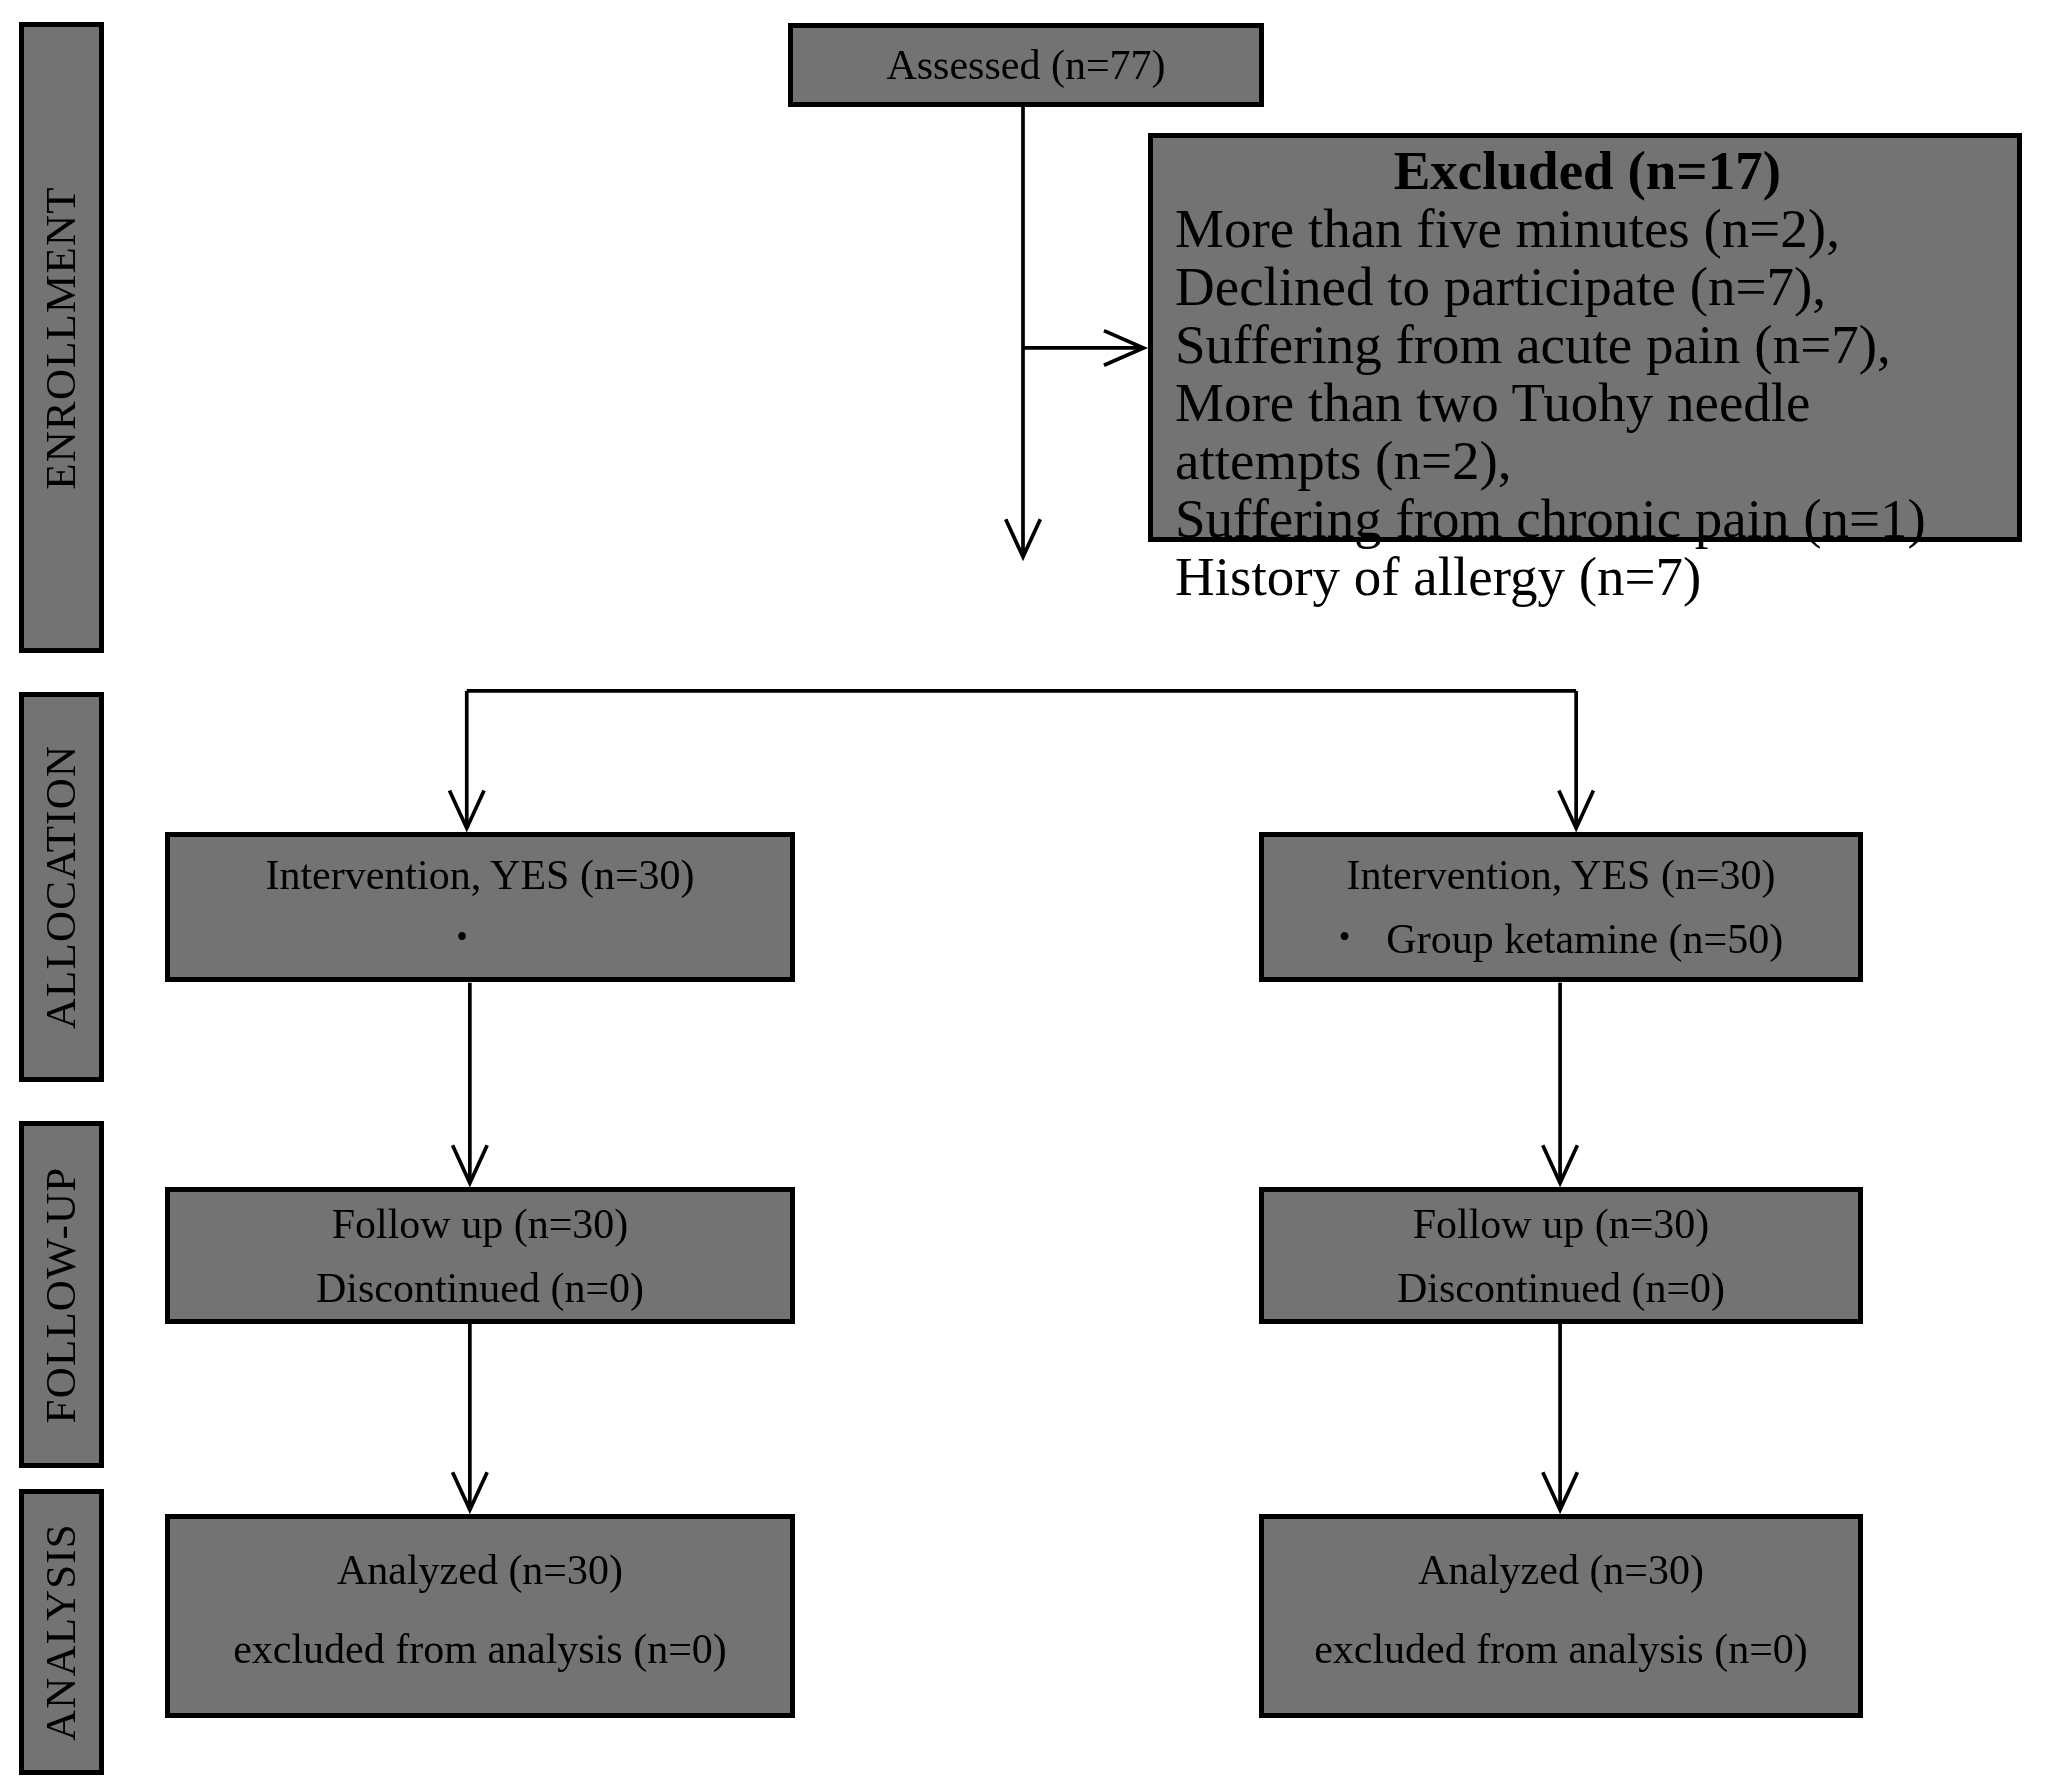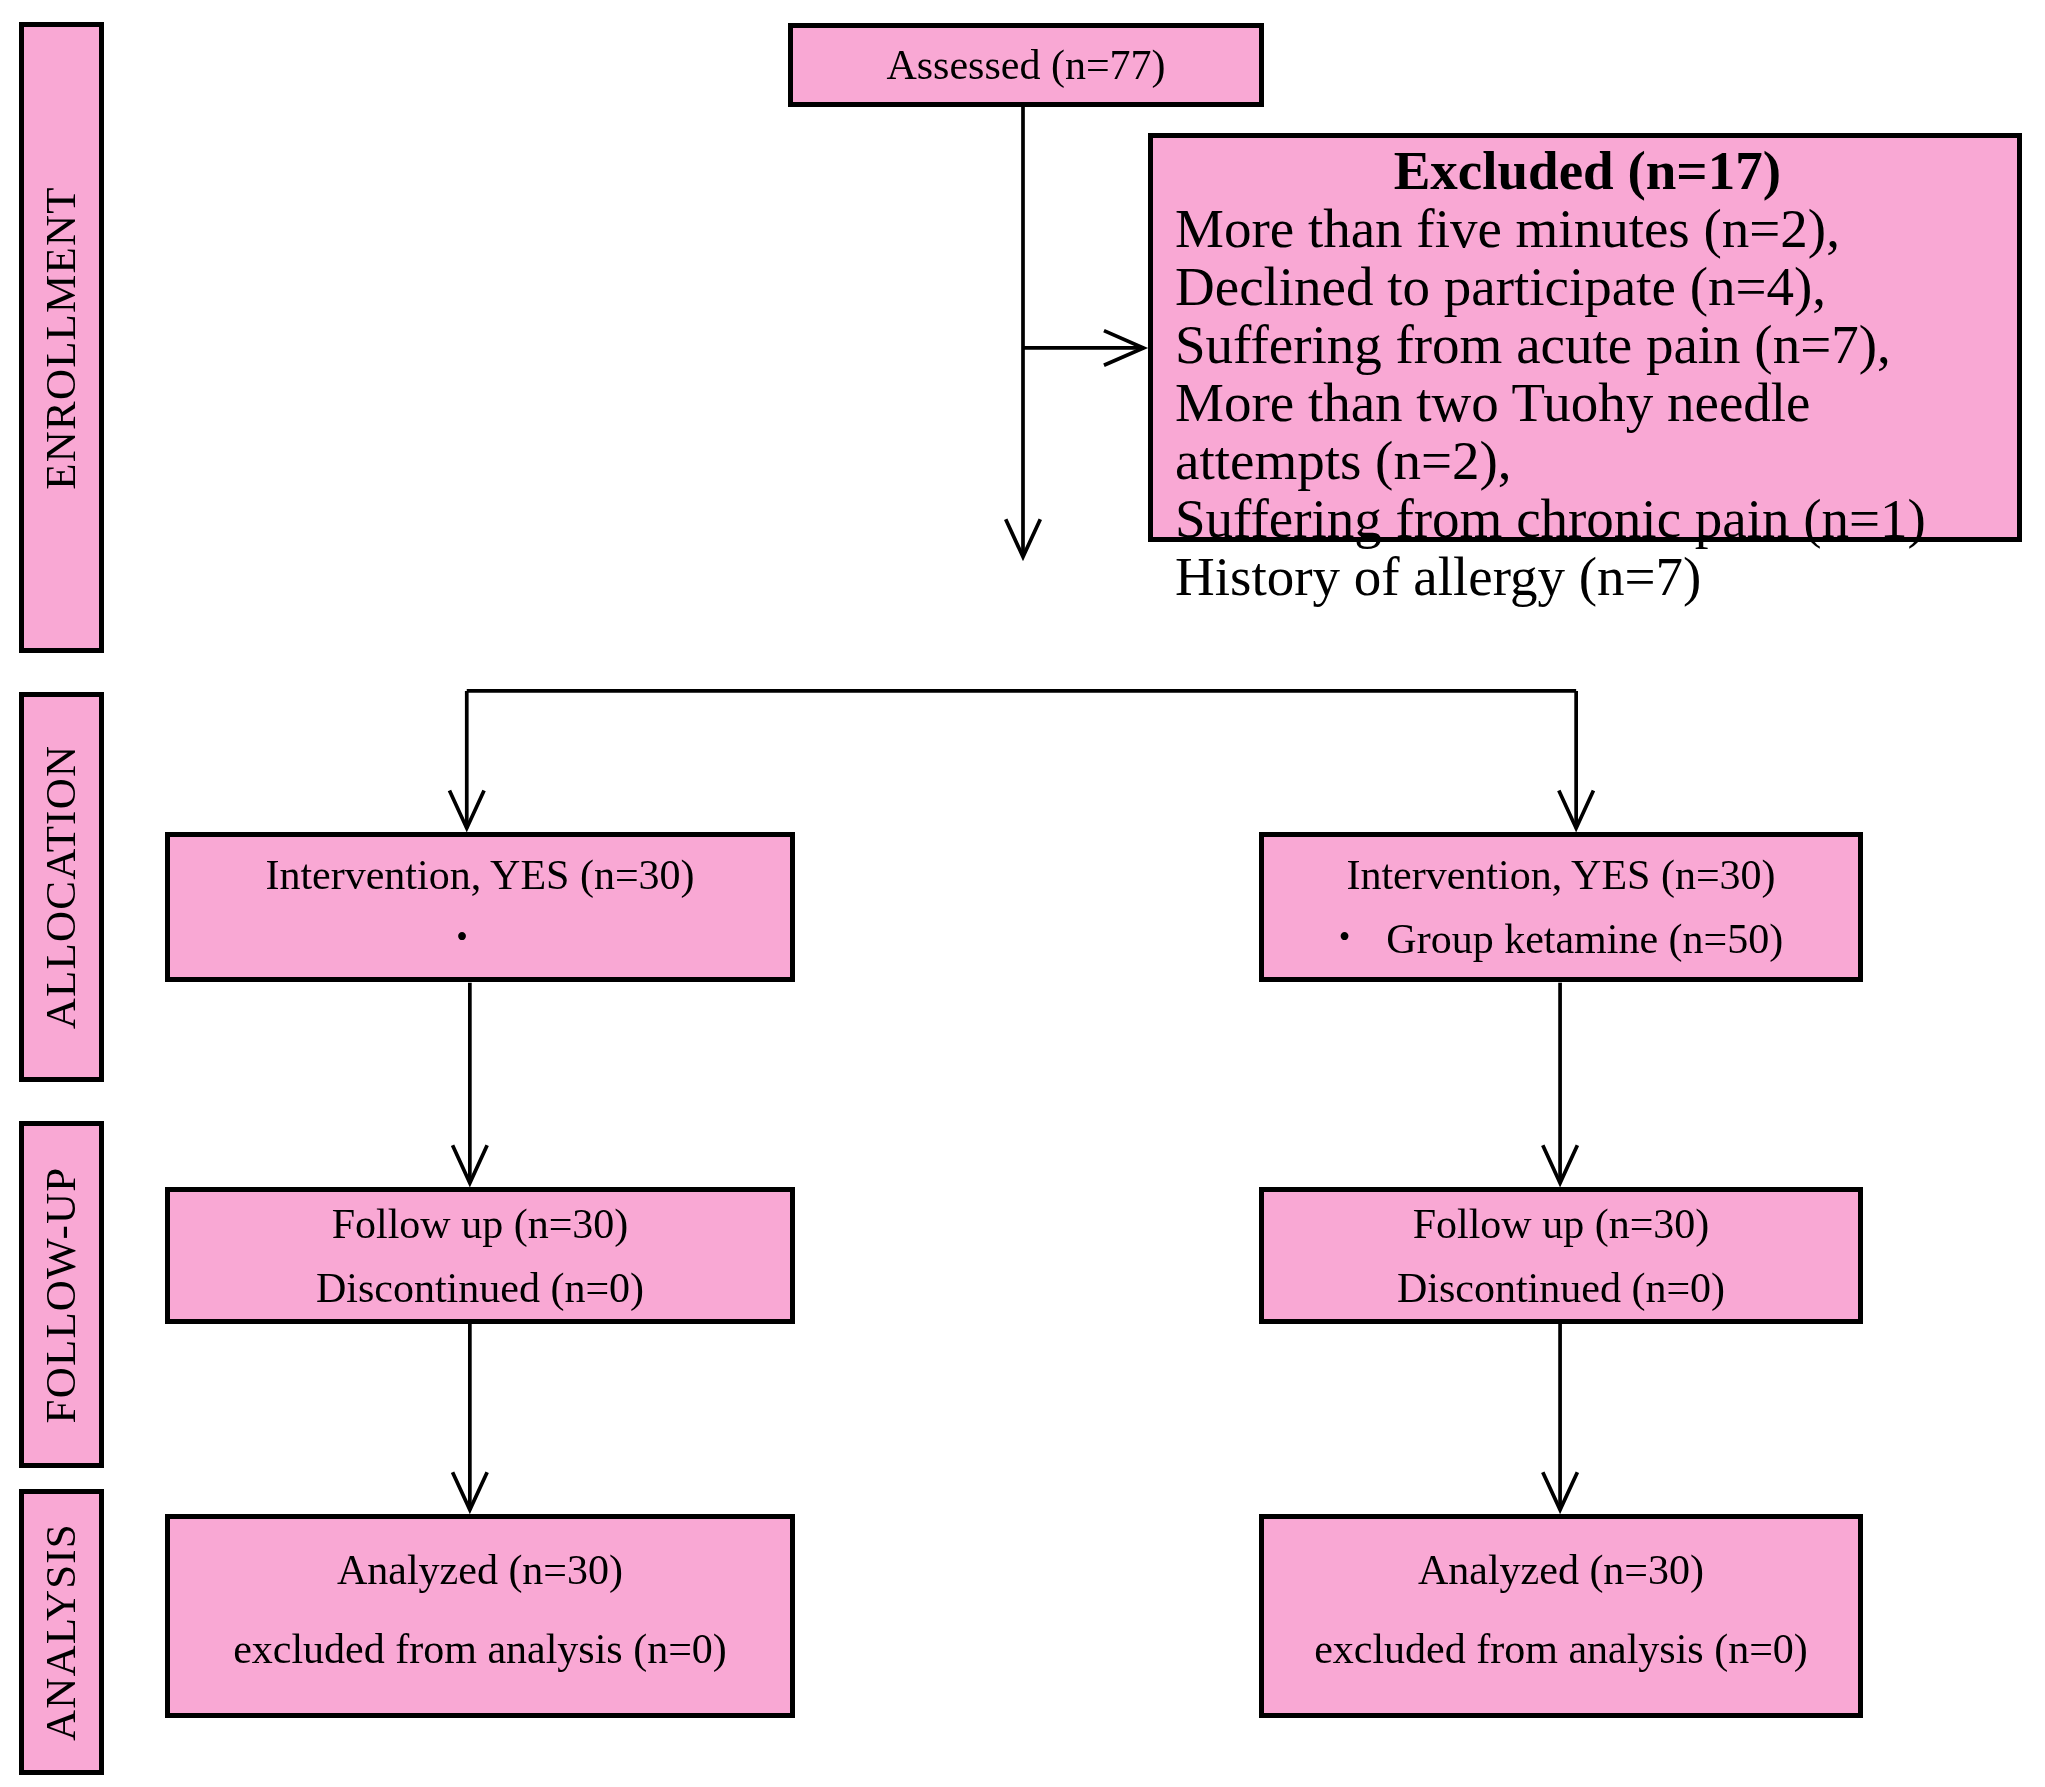--- a/index.html
+++ b/index.html
@@ -7,21 +7,21 @@
     position:relative;
     width:2046px;height:1788px;
     background:#ffffff;
     font-family:"Liberation Serif","DejaVu Serif",serif;
     color:#000;
     overflow:hidden;
   }
   .box{
     position:absolute;
     border:5px solid #000;
-    background:#f9a8d4;
+    background:#737373;
     box-sizing:border-box;
     display:flex;
     flex-direction:column;
     align-items:center;
     justify-content:center;
     text-align:center;
     z-index:2;
     font-size:42px;
     line-height:64px;
   }
@@ -123,21 +123,21 @@
     <span class="vtext">ANALYSIS</span>
   </div>
 
   <div class="box" id="box-assessed">
     <span>Assessed (n=77)</span>
   </div>
 
   <div class="box" id="box-excluded">
     <div class="ex-title">Excluded (n=17)</div>
     <div>More than five minutes (n=2),</div>
-    <div>Declined to participate (n=4),</div>
+    <div>Declined to participate (n=7),</div>
     <div>Suffering from acute pain (n=7),</div>
     <div>More than two Tuohy needle attempts (n=2),</div>
     <div>Suffering from chronic pain (n=1)</div>
     <div>History of allergy  (n=7)</div>
   </div>
 
 
   <div class="box" id="box-alloc-left">
     <div>Intervention, YES (n=30)</div>
     <div class="bullet-line">

